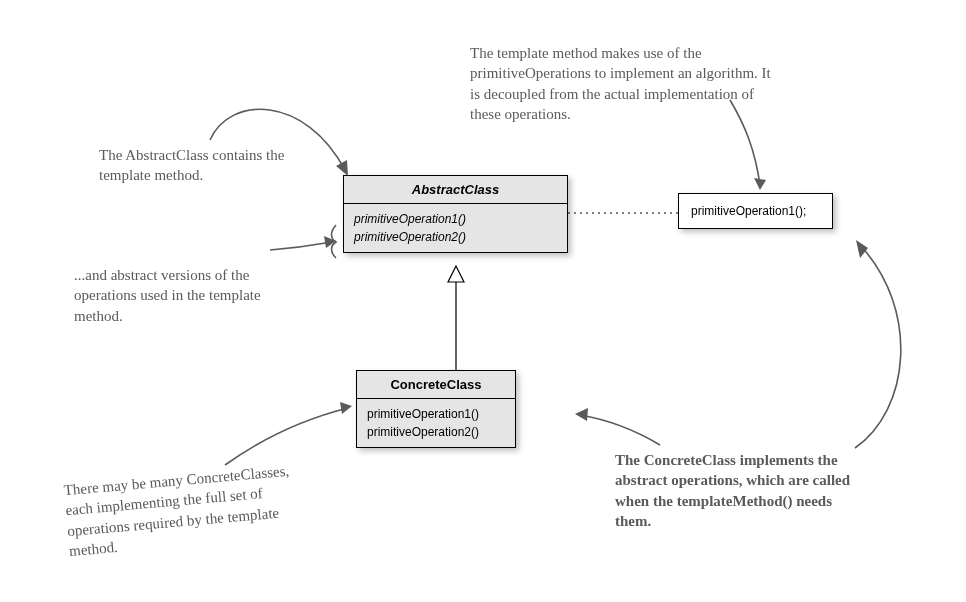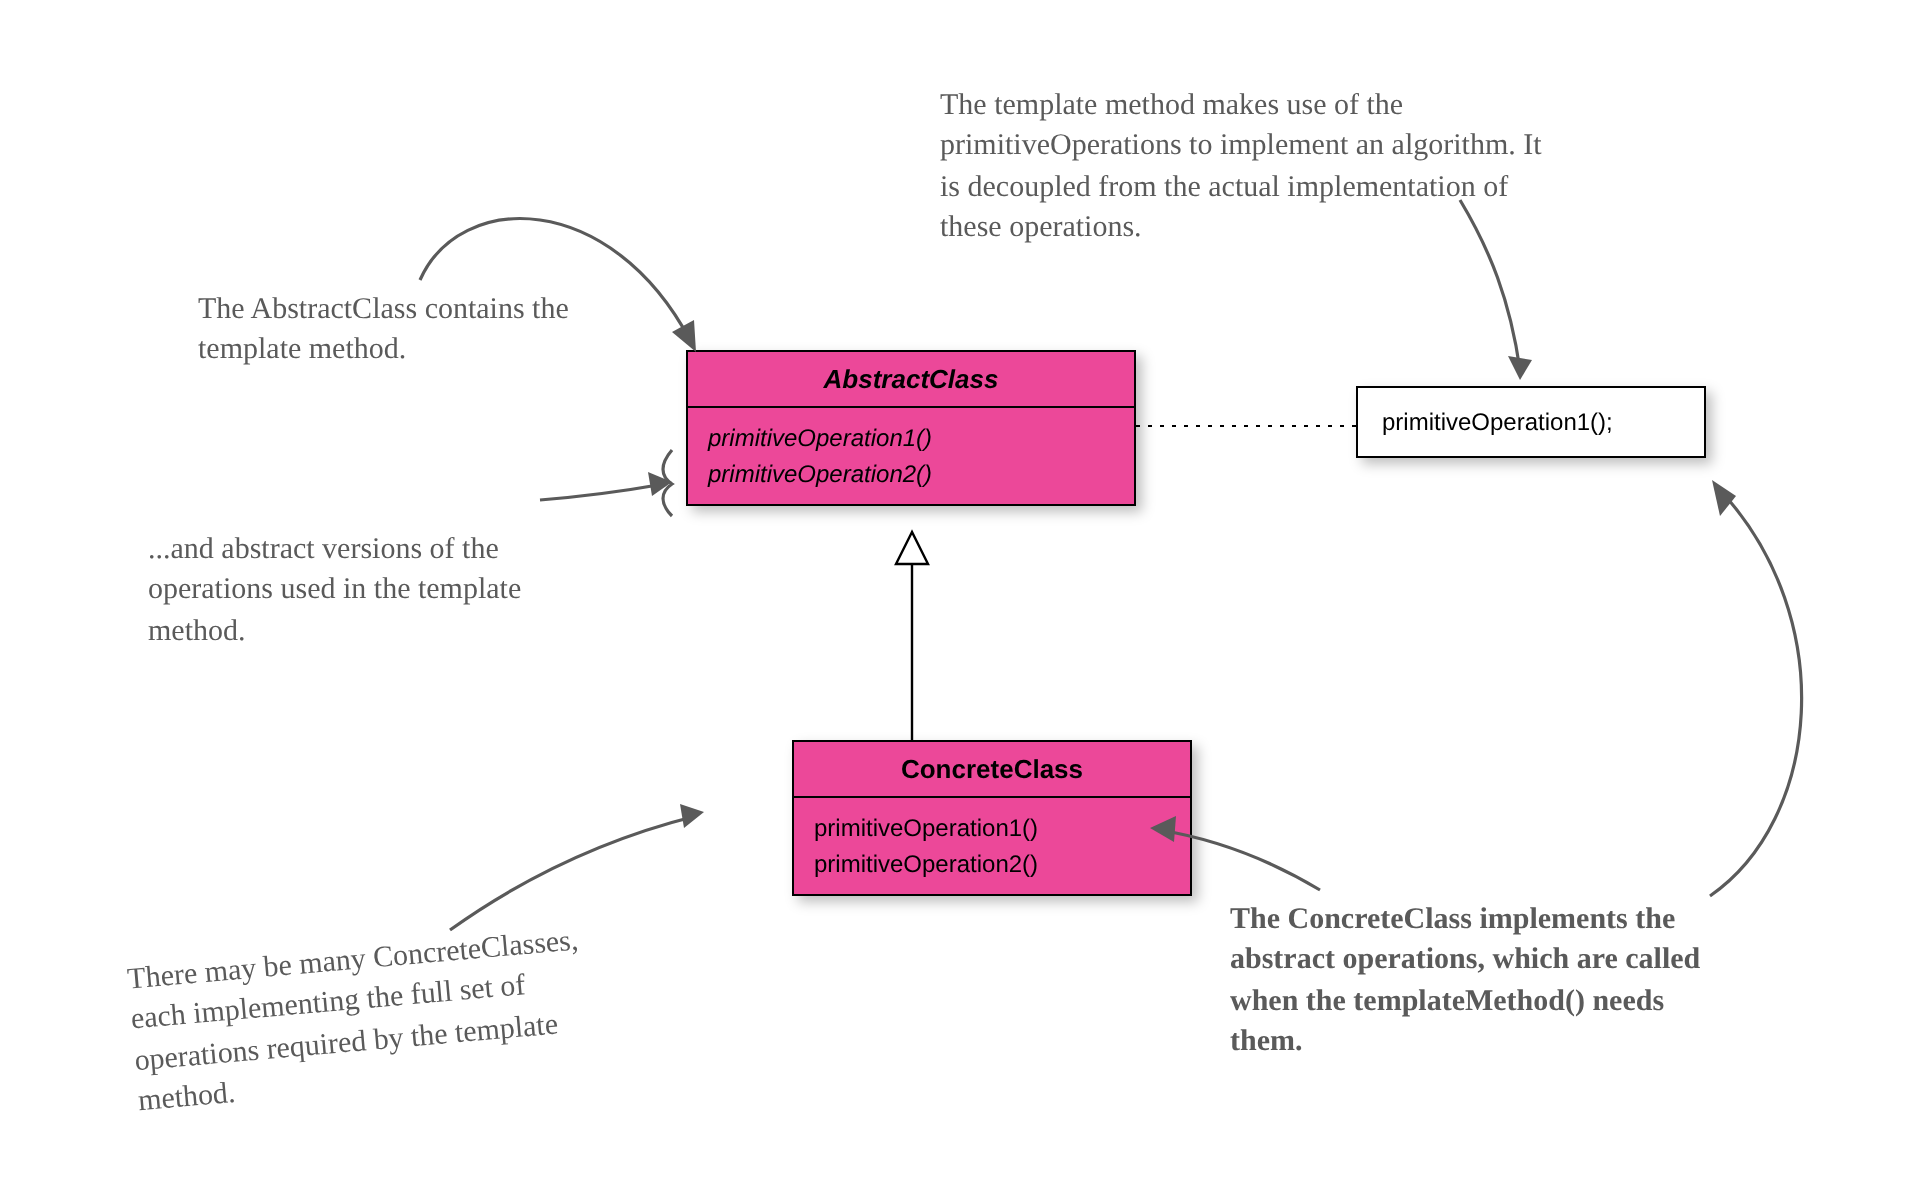--- a/index.html
+++ b/index.html
@@ -7,21 +7,21 @@
     width: 966px;
     height: 602px;
     background: #ffffff;
     position: relative;
     font-family: Arial, Helvetica, sans-serif;
     overflow: hidden;
   }
   .uml-box {
     position: absolute;
     border: 1px solid #000;
-    background: #ec4899;
+    background: #e5e5e5;
     box-shadow: 3px 3px 6px rgba(0,0,0,0.25);
   }
   .uml-title {
     text-align: center;
     font-weight: bold;
     font-size: 13px;
     padding: 6px 8px;
     border-bottom: 1px solid #000;
   }
   .uml-title.italic { font-style: italic; }
@@ -63,25 +63,25 @@
 <body>
 
 <div class="uml-box" style="left:343px; top:175px; width:225px;">
   <div class="uml-title italic">AbstractClass</div>
   <div class="uml-body">
     <div class="italic">primitiveOperation1()</div>
     <div class="italic">primitiveOperation2()</div>
   </div>
 </div>
 
-<div class="note-box" style="left:678px; top:193px; width:175px;">
+<div class="note-box" style="left:678px; top:193px; width:155px;">
   <div>primitiveOperation1();</div>
 </div>
 
-<div class="uml-box" style="left:356px; top:370px; width:200px;margin-left:40px;">
+<div class="uml-box" style="left:356px; top:370px; width:160px;">
   <div class="uml-title">ConcreteClass</div>
   <div class="uml-body">
     <div>primitiveOperation1()</div>
     <div>primitiveOperation2()</div>
   </div>
 </div>
 
 <div class="annotation" style="left:470px; top:20px; width:310px;margin-top:23px;">The template method makes use of the primitiveOperations to implement an algorithm.  It is decoupled from the actual implementation of these operations.</div>
 <div class="annotation" style="left:78px; top:145px; width:210px;margin-left:21px;">The AbstractClass contains the template method.</div>
 <div class="annotation" style="left:74px; top:225px; width:225px;margin-top:40px;">...and abstract versions of the operations used in the template method.</div>

